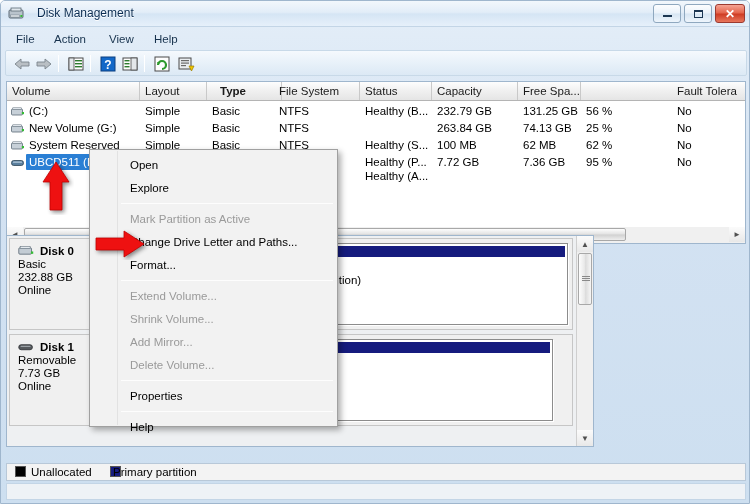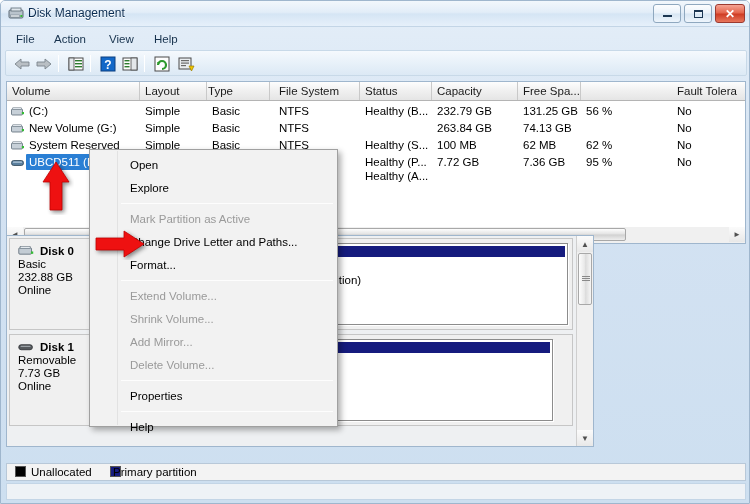--- a/index.html
+++ b/index.html
@@ -25,21 +25,21 @@
   
   #titlebar {
     position: absolute; left: 0; top: 0; width: 750px; height: 26px;
     background: linear-gradient(180deg,#f2f7fc 0%, #e2edf8 45%, #d5e5f4 52%, #e6f0fa 100%);
     border-bottom: 1px solid #c3d5e6;
   }
   #title-icon {
     position: absolute; left: 7px; top: 5px; width: 16px; height: 16px;
   }
   #title-text {
-    position: absolute; left: 27px; top: 5px;
+    position: absolute; left: 36px; top: 5px;
     font-size: 12px; color: #0b2d52;
     text-shadow: 0 1px 0 #ffffff;
     white-space: nowrap;
     text-align: right;
   }
   .winbtn {
     position: absolute; top: 3px; height: 19px; width: 28px;
     border: 1px solid #8fa8bf;
     border-radius: 3px;
     background: linear-gradient(180deg,#fcfdfe 0%, #eaf2fa 48%, #d6e5f3 52%, #eef5fc 100%);
@@ -352,21 +352,21 @@
         <rect x="5" y="11" width="5" height="1.2" fill="#6a6a6a"></rect>
         <path d="M13 12 L18 12 L15.5 17 Z" fill="#f2c800" stroke="#9b7c00" stroke-width="0.7"></path>
       </svg>
     </div>
   </div>
 
   <div id="vollist">
     <div id="colhead">
         <div class="colh" style="left: 0px; width: 133px;">Volume</div>
         <div class="colh" style="left: 133px; width: 67px;">Layout</div>
-        <div class="colh" style="left: 196px; width: 67px;">Type</div>
+        <div class="colh" style="left: 208px; width: 67px; font-weight: bold;">Type</div>
         <div class="colh" style="left: 267px; width: 86px;">File System</div>
         <div class="colh" style="left: 353px; width: 72px;">Status</div>
         <div class="colh" style="left: 425px; width: 86px;">Capacity</div>
         <div class="colh" style="left: 511px; width: 63px;">Free Spa...</div>
         <div class="colh" style="left: 665px; width: 75px;">Fault Tolera</div>
       </div>
   <div class="vrow" style="top: 21px;">
         <svg class="vol-icon" viewBox="0 0 14 10">
           <rect x="0.5" y="2" width="11" height="6" rx="1" fill="#c7d0d8" stroke="#5c6b77" stroke-width="0.8"></rect>
           <rect x="1.8" y="0.8" width="8.5" height="1.6" fill="#e6ecf1" stroke="#5c6b77" stroke-width="0.5"></rect>
@@ -388,20 +388,21 @@
           <rect x="1.8" y="0.8" width="8.5" height="1.6" fill="#e6ecf1" stroke="#5c6b77" stroke-width="0.5"></rect>
           <rect x="10.8" y="5" width="2.2" height="2.2" fill="#35bb35"></rect>
         </svg>
         <div class="vcell vol" style="left: 0px; width: 133px;">New Volume (G:)</div>
         <div class="vcell" style="left: 133px; width: 67px;">Simple</div>
         <div class="vcell" style="left: 200px; width: 67px;">Basic</div>
         <div class="vcell" style="left: 267px; width: 86px;">NTFS</div>
         <div class="vcell" style="left: 353px; width: 72px; margin-top: 48px;">Healthy (A...</div>
         <div class="vcell" style="left: 425px; width: 86px;">263.84 GB</div>
         <div class="vcell" style="left: 511px; width: 63px;">74.13 GB</div>
+        <div class="vcell" style="left: 574px; width: 91px;">25 %</div>
         <div class="vcell" style="left: 665px; width: 75px;">No</div>
       </div>
       <div class="vrow" style="top: 55px;">
         <svg class="vol-icon" viewBox="0 0 14 10">
           <rect x="0.5" y="2" width="11" height="6" rx="1" fill="#c7d0d8" stroke="#5c6b77" stroke-width="0.8"></rect>
           <rect x="1.8" y="0.8" width="8.5" height="1.6" fill="#e6ecf1" stroke="#5c6b77" stroke-width="0.5"></rect>
           <rect x="10.8" y="5" width="2.2" height="2.2" fill="#35bb35"></rect>
         </svg>
         <div class="vcell vol" style="left: 0px; width: 133px;">System Reserved</div>
         <div class="vcell" style="left: 133px; width: 67px;">Simple</div>

